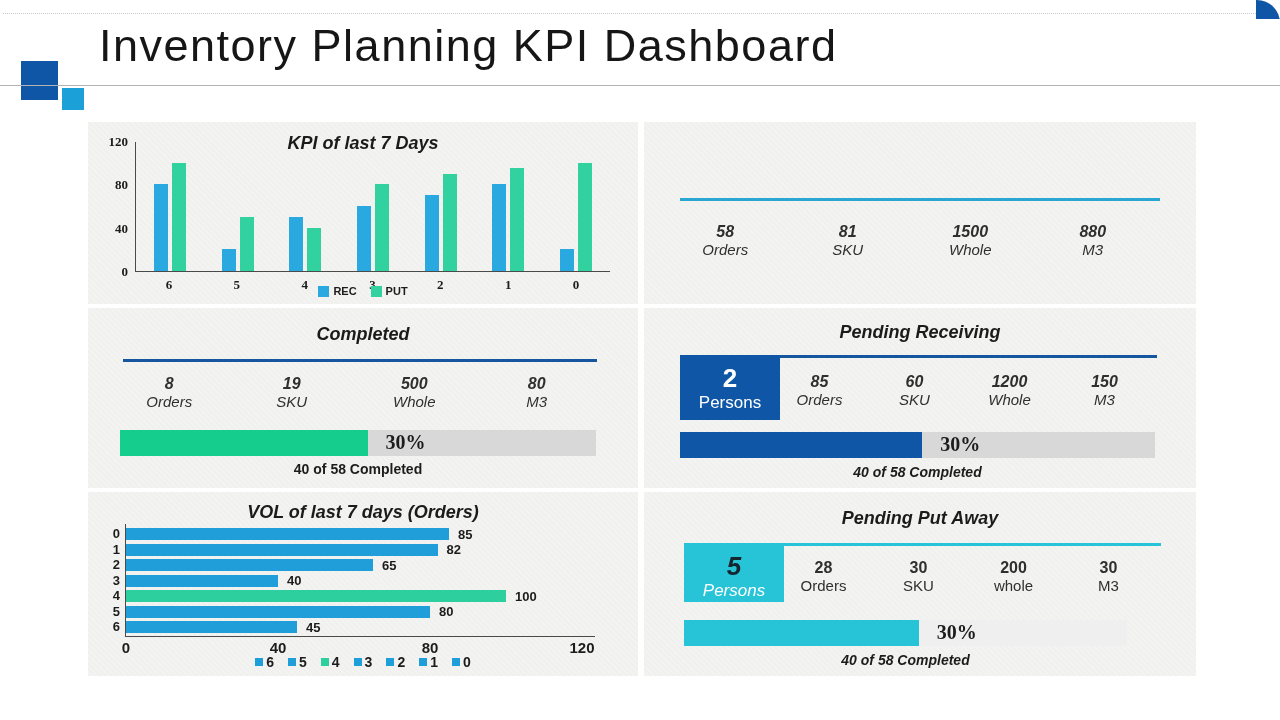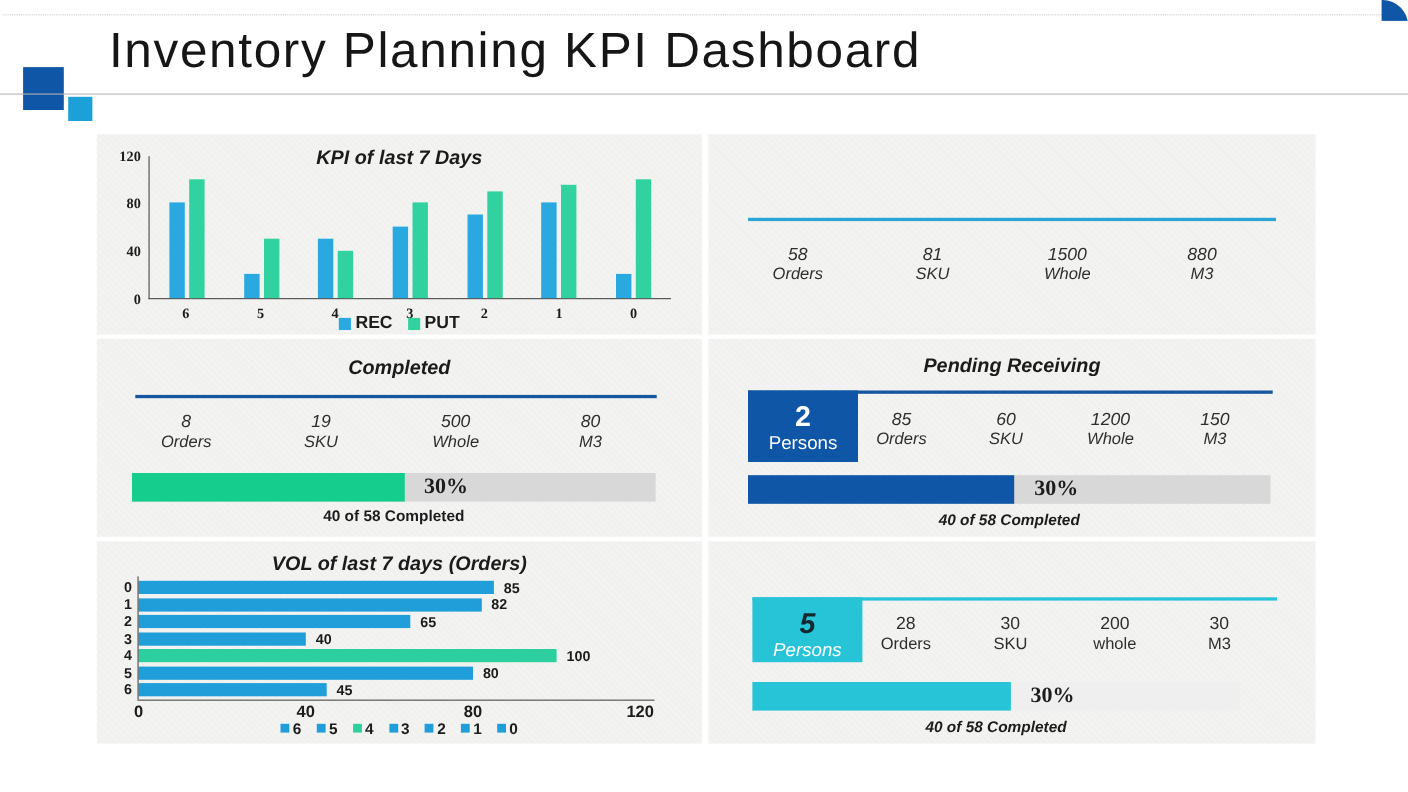--- a/index.html
+++ b/index.html
@@ -21,21 +21,21 @@
   .panel {
     position:absolute; background:#f3f3f2;
     background-image:repeating-linear-gradient(45deg, rgba(0,0,0,0.012) 0 2px, transparent 2px 4px);
   }
   .panel-title { position:absolute; width:100%; text-align:center; font-weight:bold; font-size:18px; color:#1b1b1b;font-style:italic; }
   .accent-line { position:absolute; height:3px; }
 
   
   .stats-row { position:absolute; display:flex; }
   .stat { flex:1; text-align:center; color:#2f2f2f; }
-  .stat-value { font-size:16px; line-height:19px; }
+  .stat-value { font-size:16px; line-height:19px;font-weight:bold; }
   .stat-label { font-size:15px; line-height:18px; }
   .stats-italic .stat-value, .stats-italic .stat-label { font-style:italic; }
 
   
   .persons-box { position:absolute; width:100px; text-align:center; color:#fff; padding-top:9px; }
   .persons-count { font-size:26px; font-weight:bold; line-height:28px; }
   .persons-label { font-size:17px; line-height:21px; }
   .persons-italic .persons-count, .persons-italic .persons-label { font-style:italic; }
 
   
@@ -121,21 +121,21 @@
       </div>
     <div class="xcats" id="kpiXCats" style="left:47px; top:155px; width:475px;">
         <div class="xcat">6</div>
         <div class="xcat">5</div>
         <div class="xcat">4</div>
         <div class="xcat">3</div>
         <div class="xcat">2</div>
         <div class="xcat">1</div>
         <div class="xcat">0</div>
       </div>
-    <div class="legend" id="kpiLegend" style="left:0; top:163px; width:100%; font-size:16px;">
+    <div class="legend" id="kpiLegend" style="left:0; top:163px; width:100%; font-size:11px;">
         <div class="legend-item">
           <span class="legend-swatch" style="width: 11px; height: 11px; background: rgb(41, 169, 224);"></span>
           <span>REC</span>
         </div>
         <div class="legend-item">
           <span class="legend-swatch" style="width: 11px; height: 11px; background: rgb(49, 210, 160);"></span>
           <span>PUT</span>
         </div>
       </div>
   </div>
@@ -295,20 +295,21 @@
           <span>1</span>
         </div>
         <div class="legend-item" style="gap: 3px;">
           <span class="legend-swatch" style="width: 8px; height: 8px; background: rgb(31, 158, 217);"></span>
           <span>0</span>
         </div>
       </div>
   </div>
 
   <div class="panel" style="left:644px; top:492px; width:552px; height:184px;">
+    <div class="panel-title" style="top:16px;">Pending Put Away</div>
     <div class="accent-line" style="left:40px; top:51px; width:477px; background:#27c4d8;"></div>
     <div class="persons-box persons-italic" style="left:40px; top:51px; height:59px; background:#27c4d8;">
       <div class="persons-count" style="color:#14272e;">5</div>
       <div class="persons-label">Persons</div>
     </div>
     <div class="stats-row" style="left:132px; top:66px; width:380px;">
         <div class="stat">
           <div class="stat-value">28</div>
           <div class="stat-label">Orders</div>
         </div>

